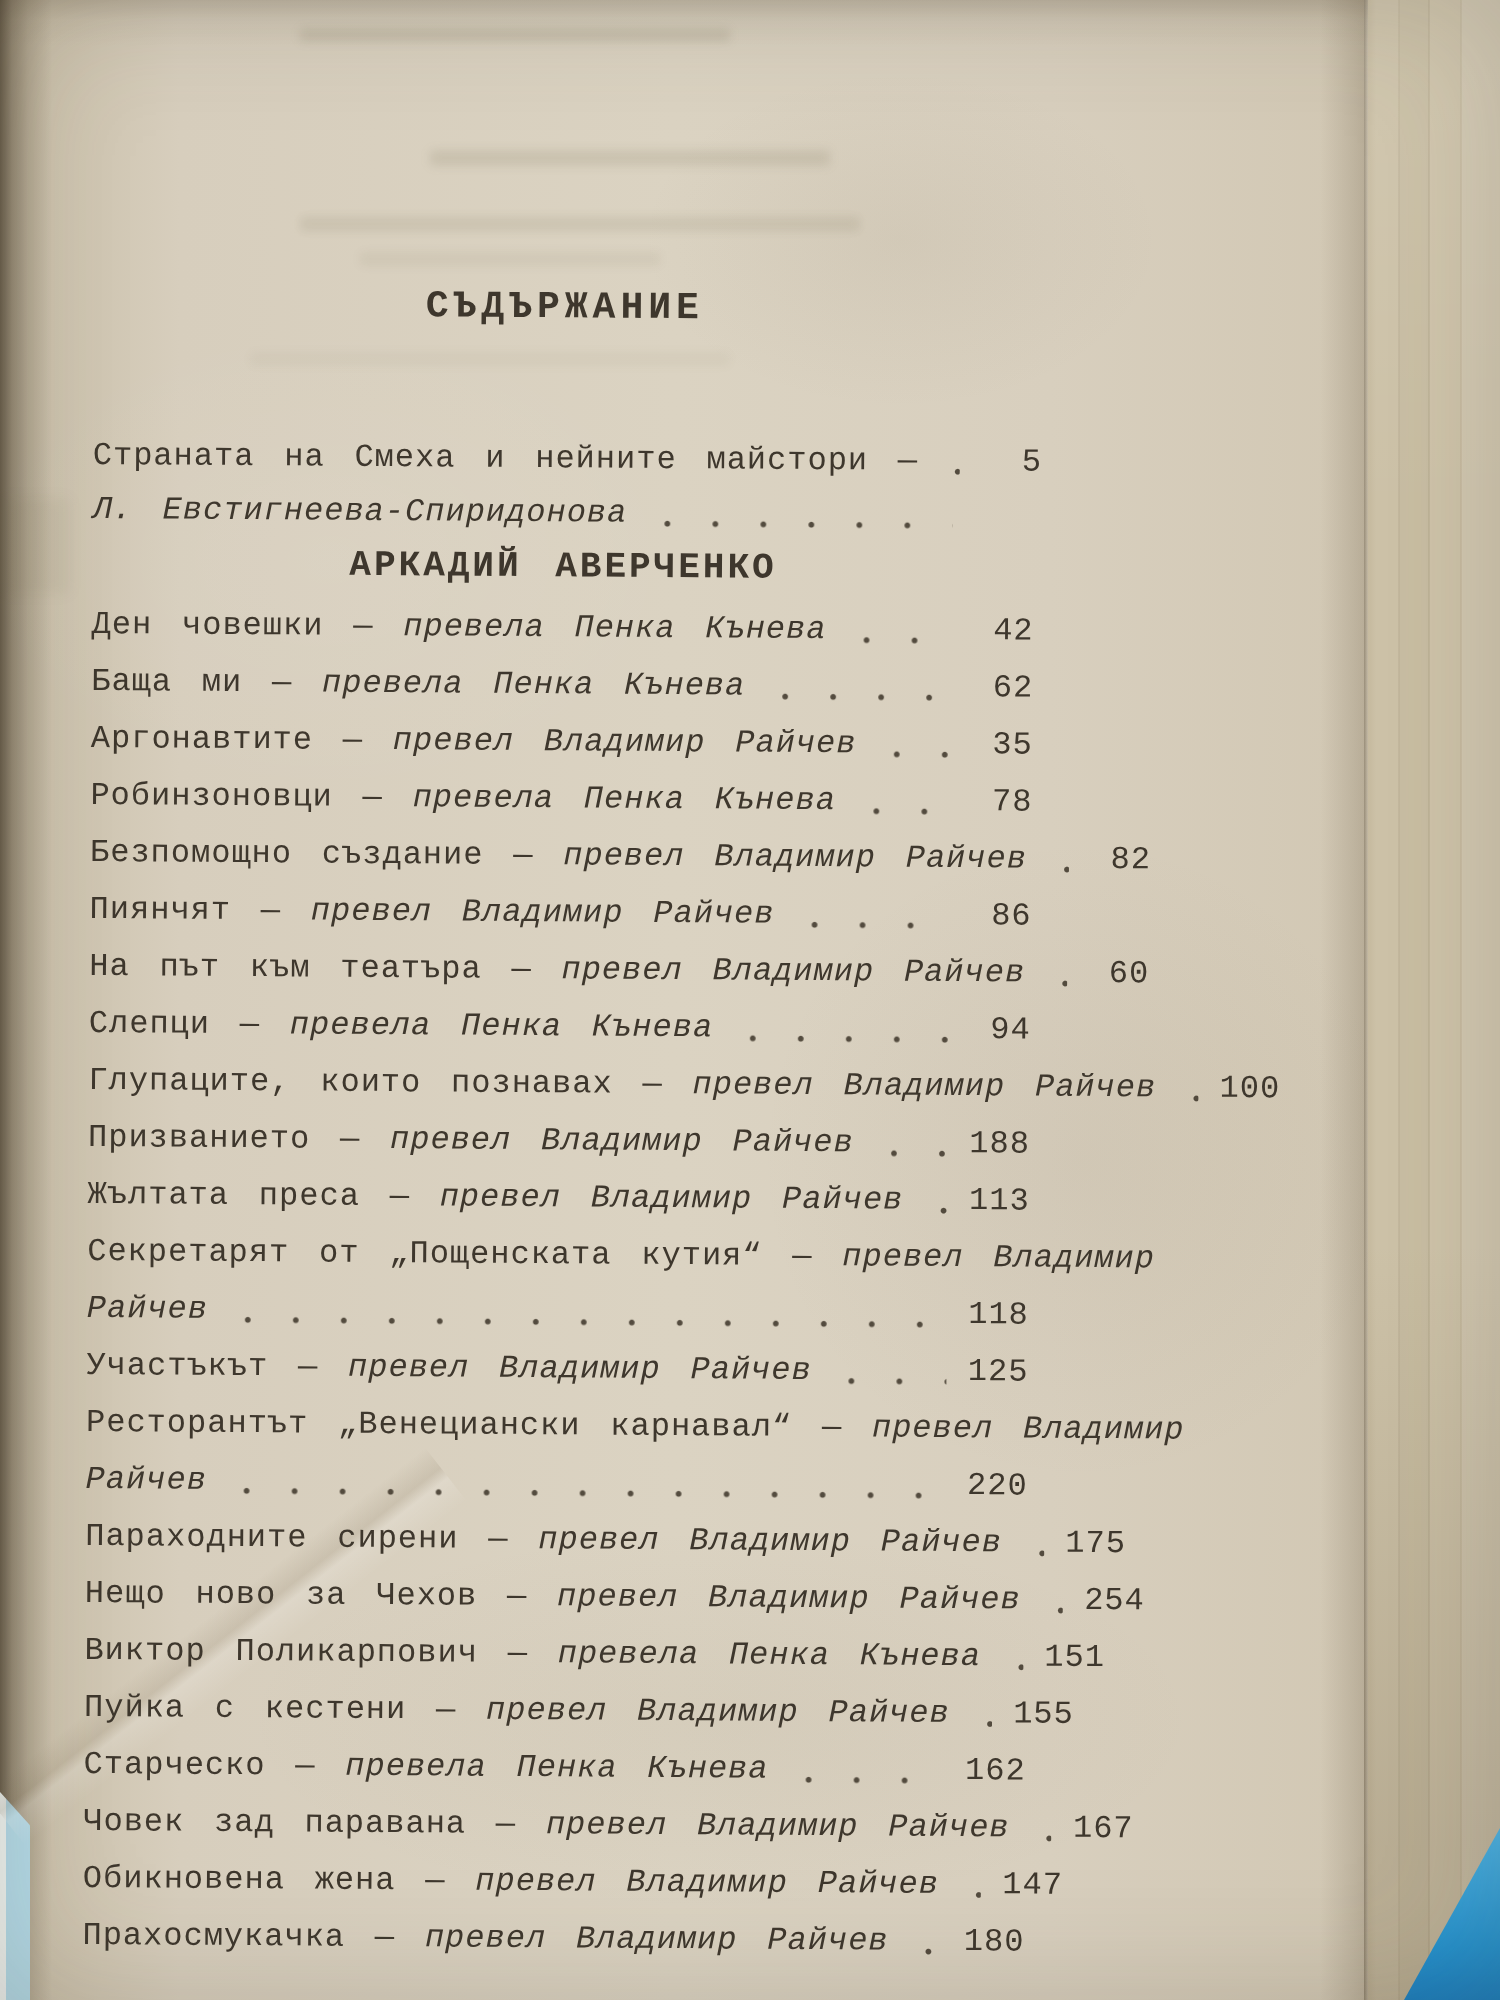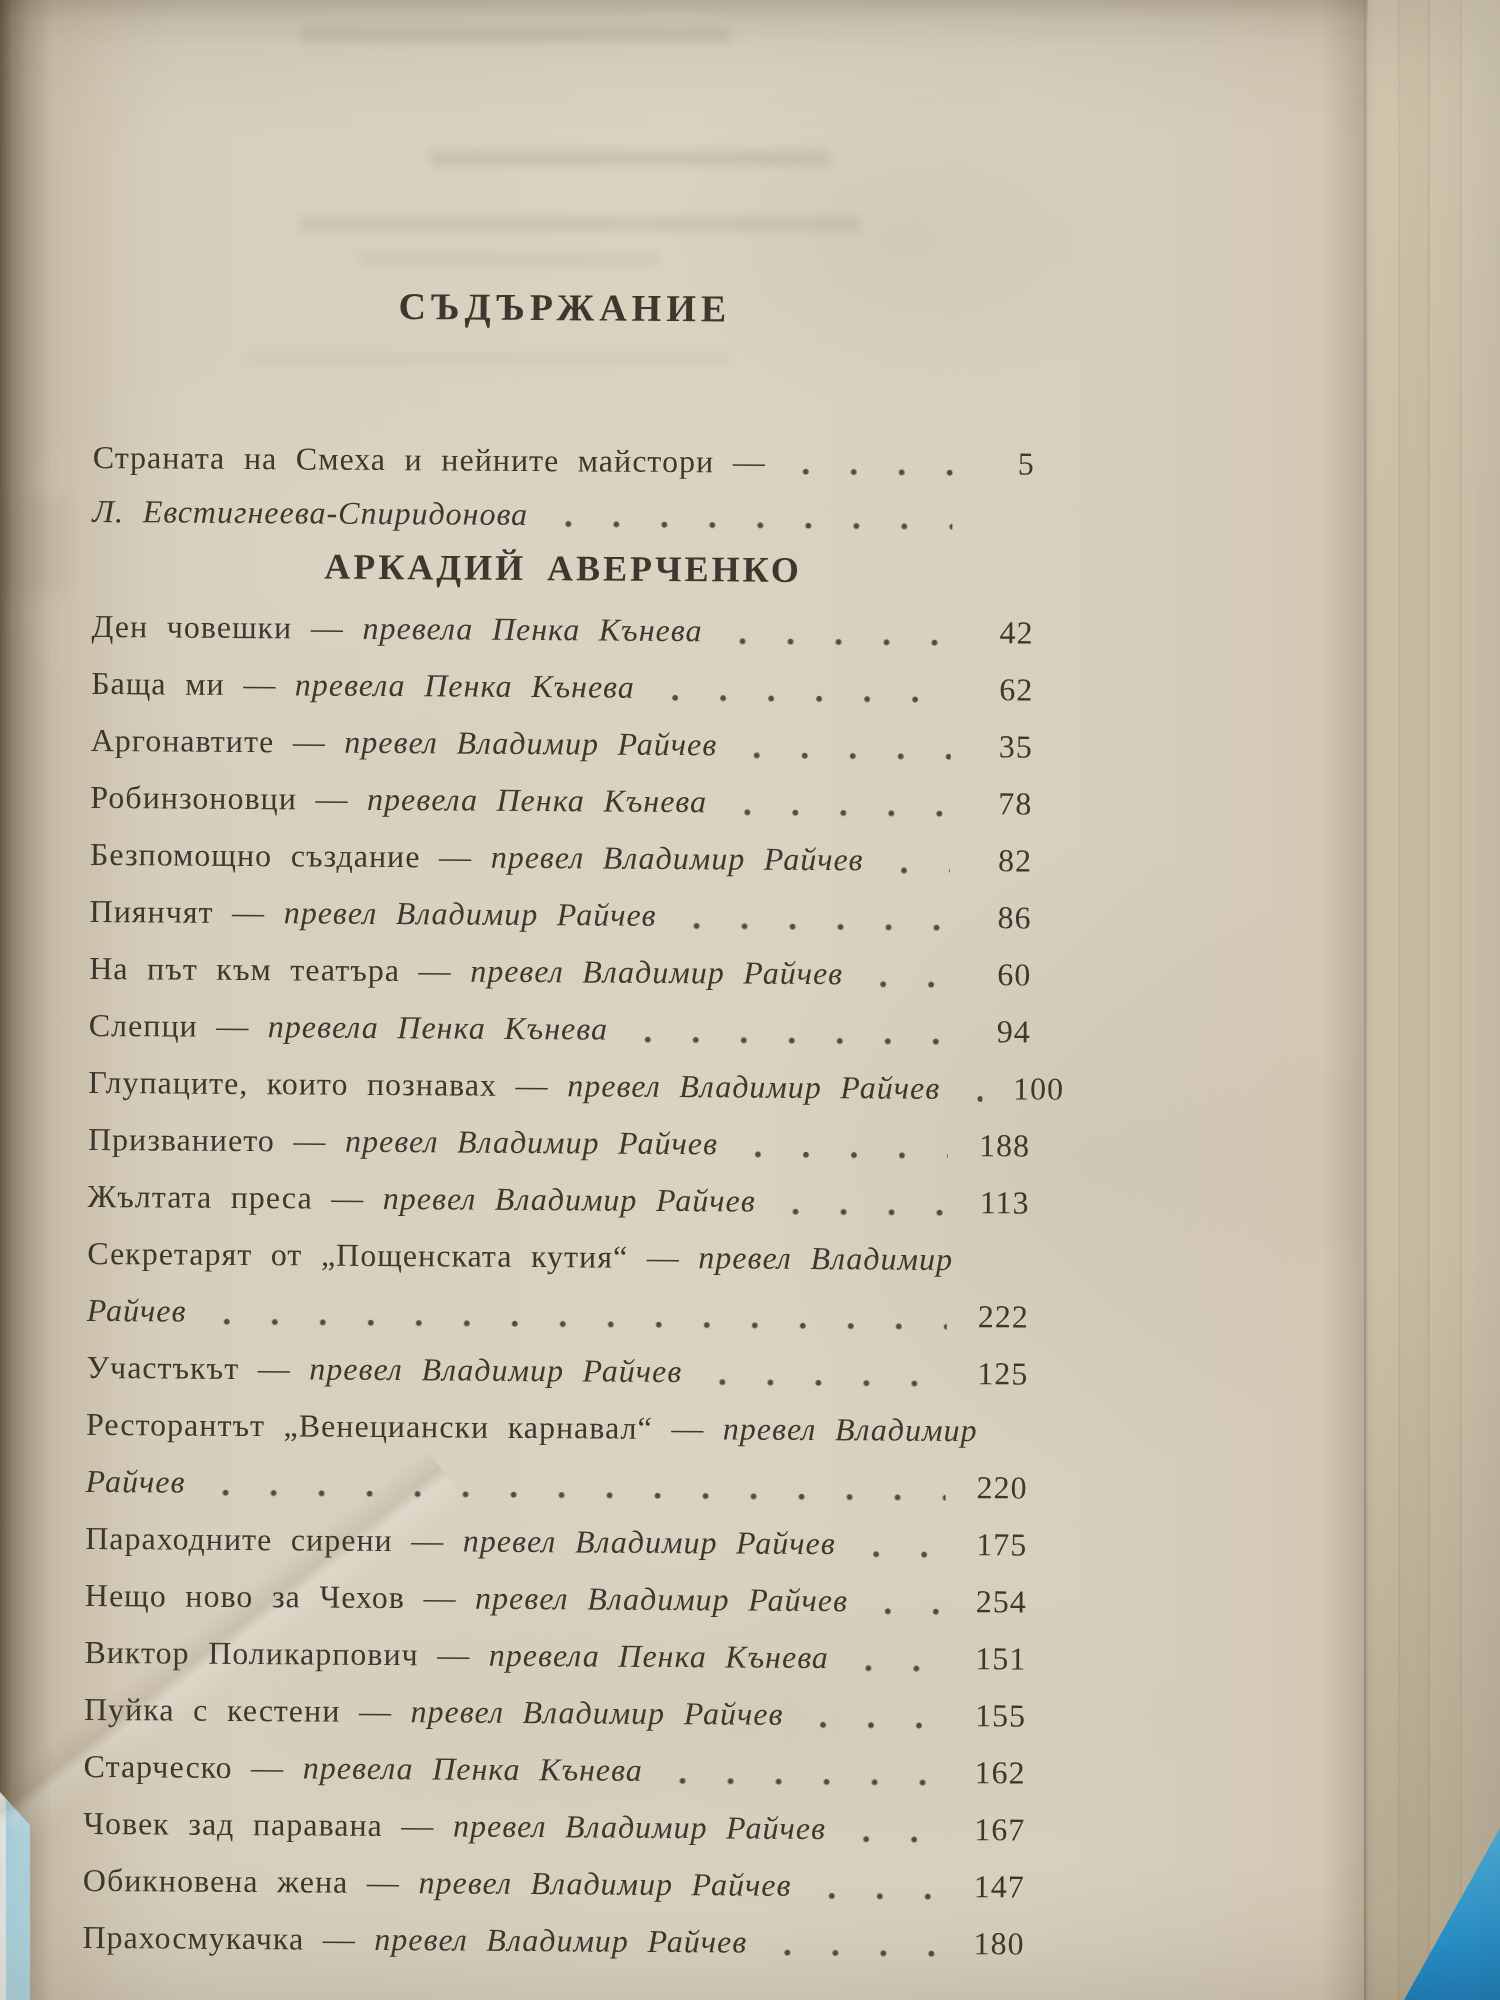--- a/index.html
+++ b/index.html
@@ -2,21 +2,21 @@
 <html style="--paper: #d8cfbe; --ink: #3e372d; --edge-blue: #2492cf; --corner-blue: #b4dbe9; --page-edge-tan: #d3c9b2;"><head>
 <meta charset="utf-8">
 <style>
   html, body { margin: 0; padding: 0; background: #222; }
   .photo {
     position: relative;
     width: 1500px;
     height: 2000px;
     overflow: hidden;
     background: var(--paper, #d8cfbe);
-    font-family: Liberation Serif, serif;
+    font-family: Liberation Mono, monospace;
     color: var(--ink, #3e372d);
   }
   
   .paper {
     position: absolute; inset: 0;
     background:
       radial-gradient(ellipse 620px 420px at 22% 28%, rgba(255,255,255,0.06), transparent 60%),
       radial-gradient(ellipse 520px 520px at 72% 58%, rgba(118,103,78,0.07), transparent 62%),
       radial-gradient(ellipse 800px 320px at 48% 86%, rgba(118,103,78,0.06), transparent 60%),
       radial-gradient(ellipse 400px 260px at 60% 12%, rgba(118,103,78,0.07), transparent 65%),
@@ -244,21 +244,21 @@
   </div>
 
   <div class="toc-entry">
     <div class="entry-line">
       <span class="entry-text"><span class="t">Секретарят от „Пощенската кутия“ —</span> <span class="tr">превел Владимир</span></span>
 
     </div>
     <div class="entry-line">
       <span class="entry-text tr">Райчев</span>
       <span class="leader"></span>
-      <span class="pagenum">222</span>
+      <span class="pagenum">118</span>
     </div>
   </div>
 
   <div class="toc-entry">
     <div class="entry-line">
       <span class="entry-text"><span class="t">Участъкът —</span> <span class="tr">превел Владимир Райчев</span></span>
       <span class="leader"></span>
       <span class="pagenum">125</span>
     </div>
 

